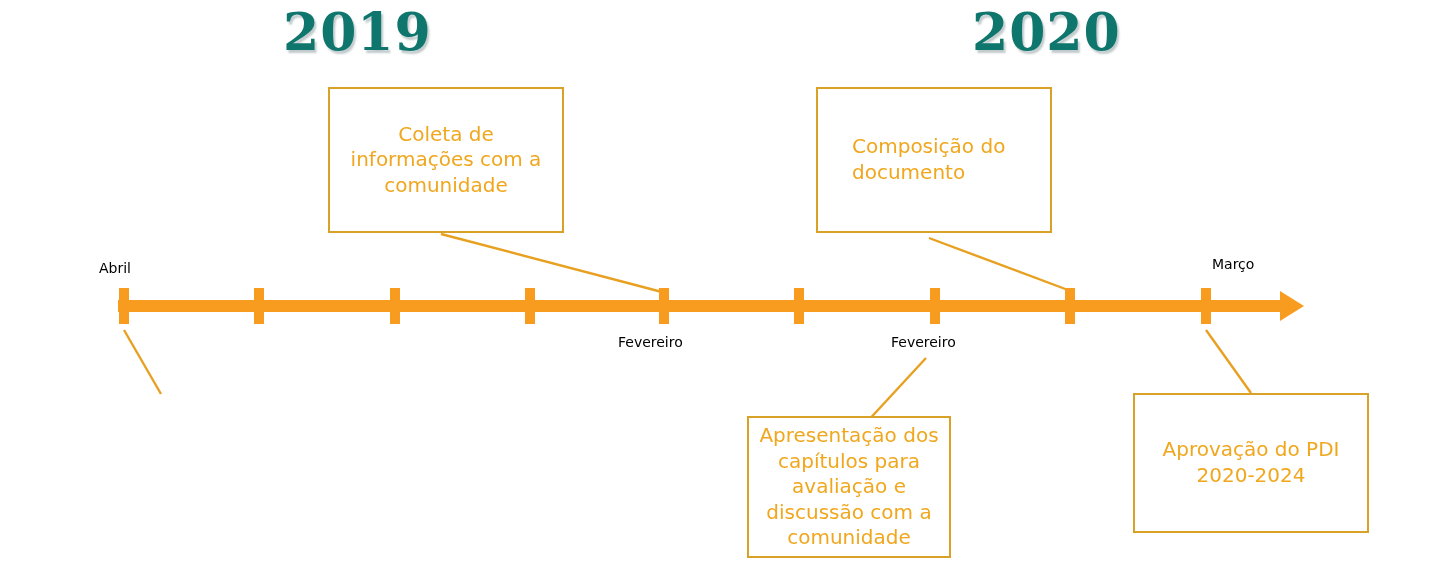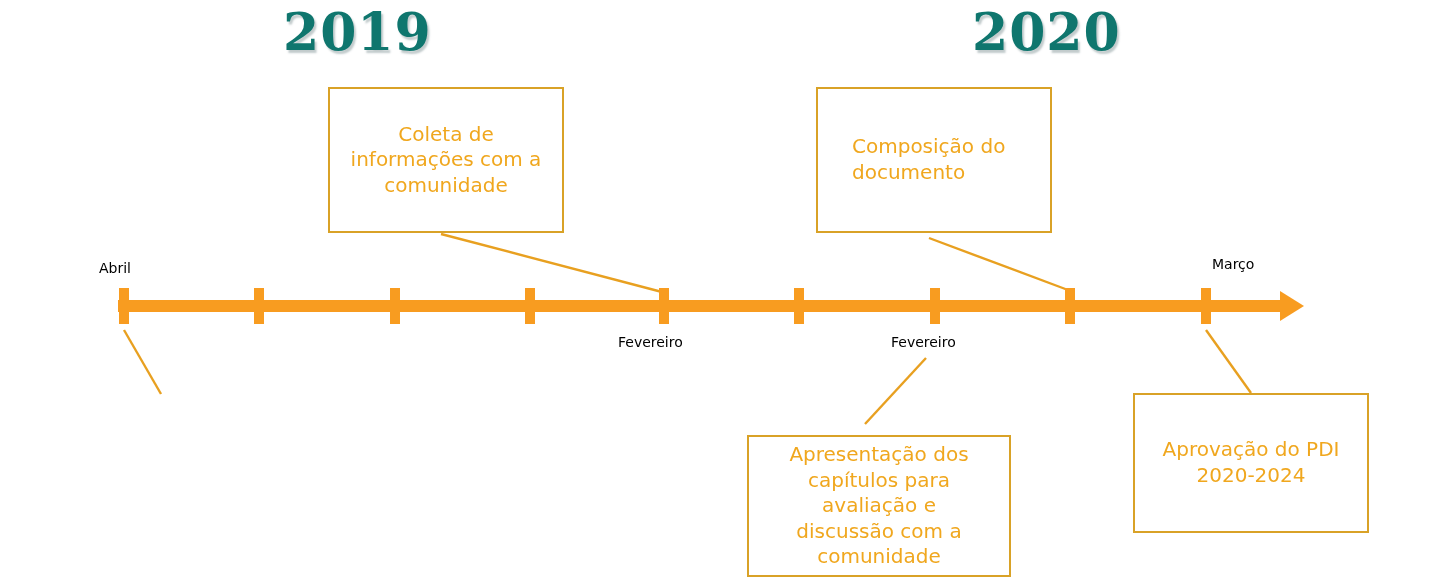--- a/index.html
+++ b/index.html
@@ -137,21 +137,21 @@
 informações com a
 comunidade</div>
   </div>
 
   <div class="callout" style="left:816px;top:87px;width:236px;height:146px;justify-content:flex-start;padding-left:34px">
     <div class="callout-text" style="text-align:left;width:auto">Composição do
 documento</div>
   </div>
 
 
-  <div class="callout" style="left:747px;top:435px;width:264px;height:142px">
+  <div class="callout" style="left:747px;top:416px;width:204px;height:142px">
     <div class="callout-text">Apresentação dos
 capítulos para
 avaliação e
 discussão com a
 comunidade</div>
   </div>
 
   <div class="callout" style="left:1133px;top:393px;width:236px;height:140px">
     <div class="callout-text">Aprovação do PDI
 2020-2024</div>

